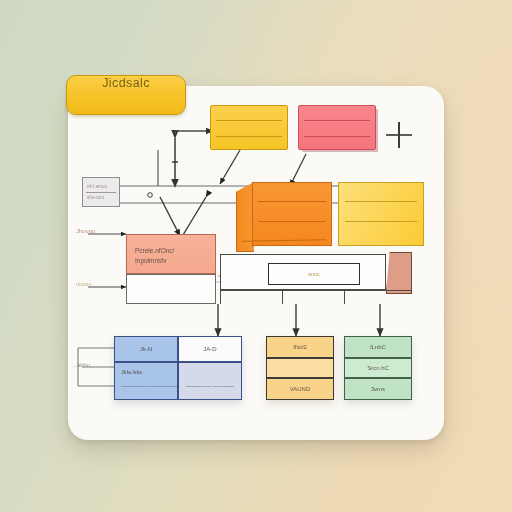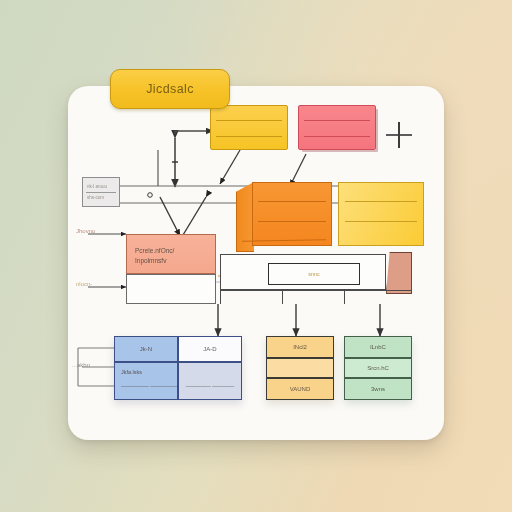--- a/index.html
+++ b/index.html
@@ -15,27 +15,26 @@
   
   .card{
     position:absolute;left:68px;top:86px;width:376px;height:354px;
     background:#fbfaf7;border-radius:20px;
     box-shadow:0 10px 22px rgba(90,85,70,.22),0 2px 5px rgba(90,85,70,.14);
   }
   .card-inner{position:absolute;inset:0;overflow:hidden;border-radius:20px;}
 
   
   .tab{
-    position:absolute;left:66px;top:69px;width:118px;height:38px;
+    position:absolute;left:66px;top:75px;width:118px;height:38px;
     background:linear-gradient(180deg,#fbce46 0%,#f6c227 55%,#f2bb1d 100%);
     border:1.4px solid #c99a10;border-radius:10px;
     box-shadow:0 2px 3px rgba(120,95,20,.25);
-    display:flex;align-items:center;justify-content:center;
+    display:flex;align-items:flex-start;justify-content:center;
     z-index:6;
-    margin-left:44px;
   }
   .tab span{
     font-size:12.5px;color:#6a5410;letter-spacing:.4px;
     filter:blur(.35px);opacity:.9;
   }
 
   
   .bx{position:absolute;box-sizing:border-box;}
   .rowline{position:absolute;left:7%;right:7%;height:1.2px;}
 

